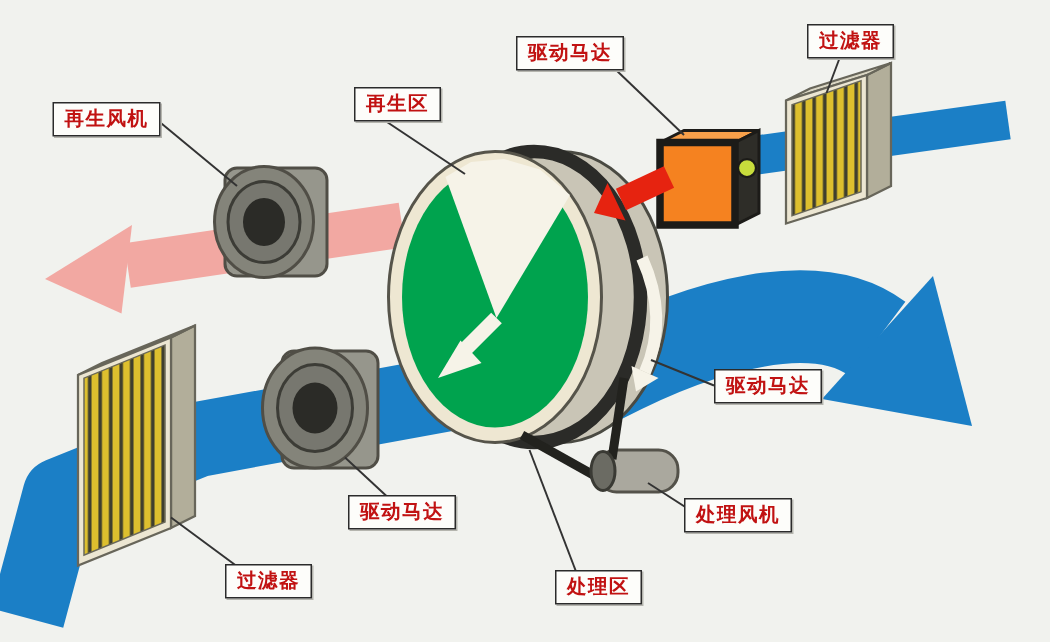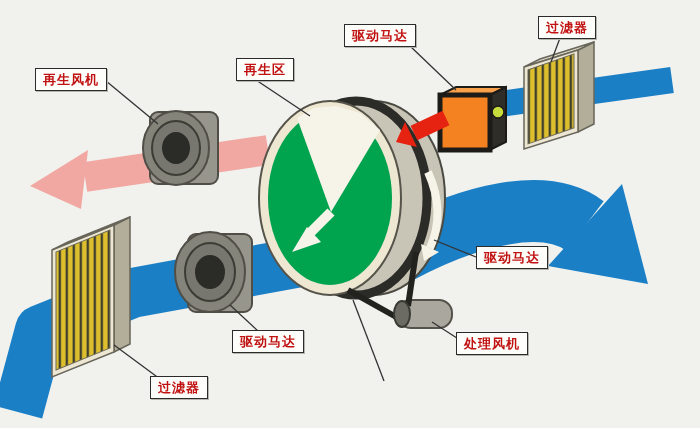--- a/index.html
+++ b/index.html
@@ -149,15 +149,16 @@
   </g>
 </svg>
 
 <div class="label" style="left:35px;top:68px">再生风机</div>
 <div class="label" style="left:236px;top:58px">再生区</div>
 <div class="label" style="left:344px;top:24px">驱动马达</div>
 <div class="label" style="left:538px;top:16px">过滤器</div>
 <div class="label" style="left:476px;top:246px">驱动马达</div>
 <div class="label" style="left:456px;top:332px">处理风机</div>
 <div class="label" style="left:232px;top:330px">驱动马达</div>
+<div class="label" style="left:370px;top:380px">处理区</div>
 <div class="label" style="left:150px;top:376px">过滤器</div>
 
 </div>
 
 </body></html>

